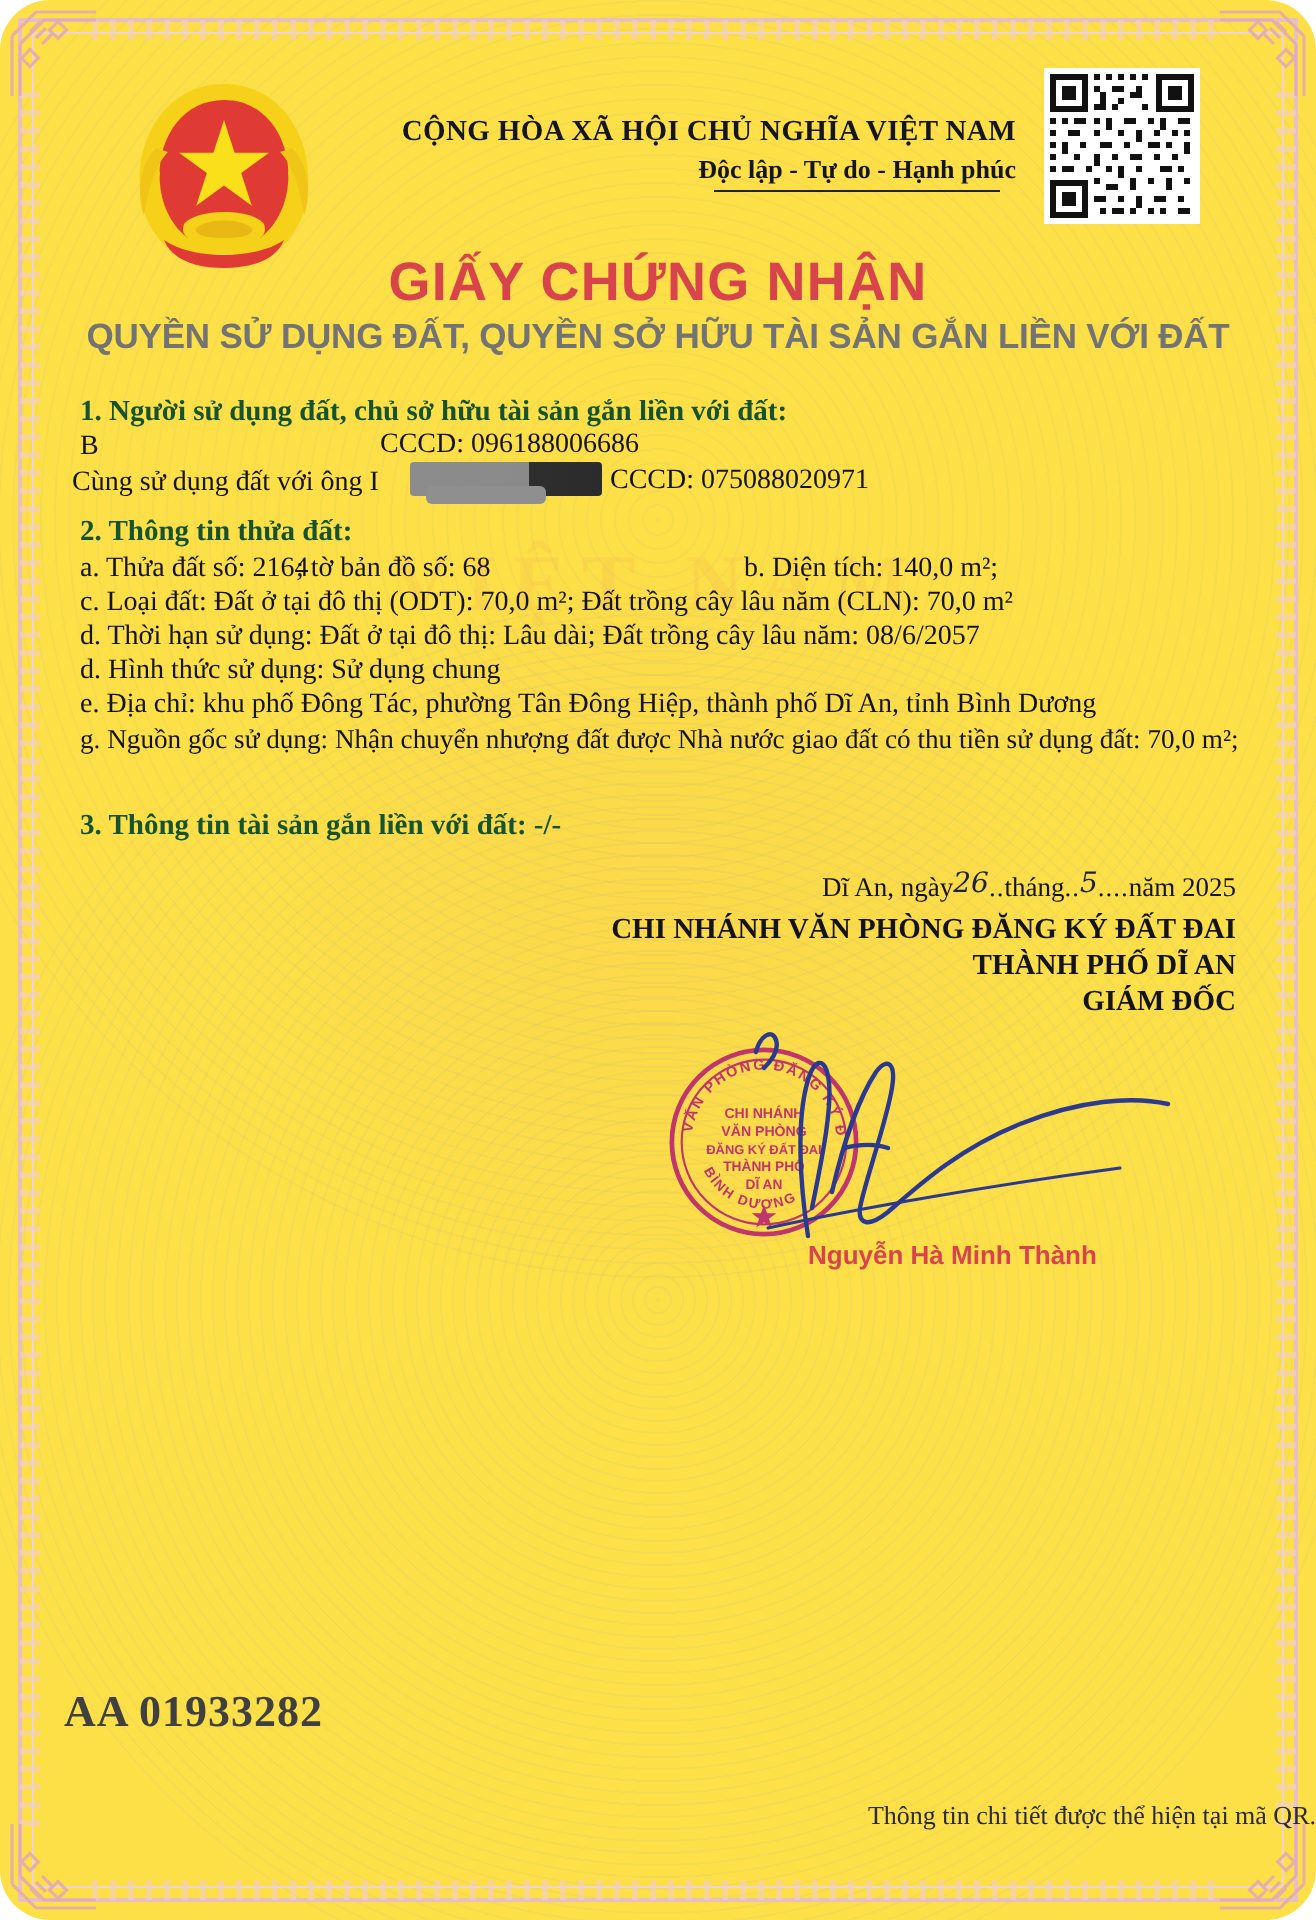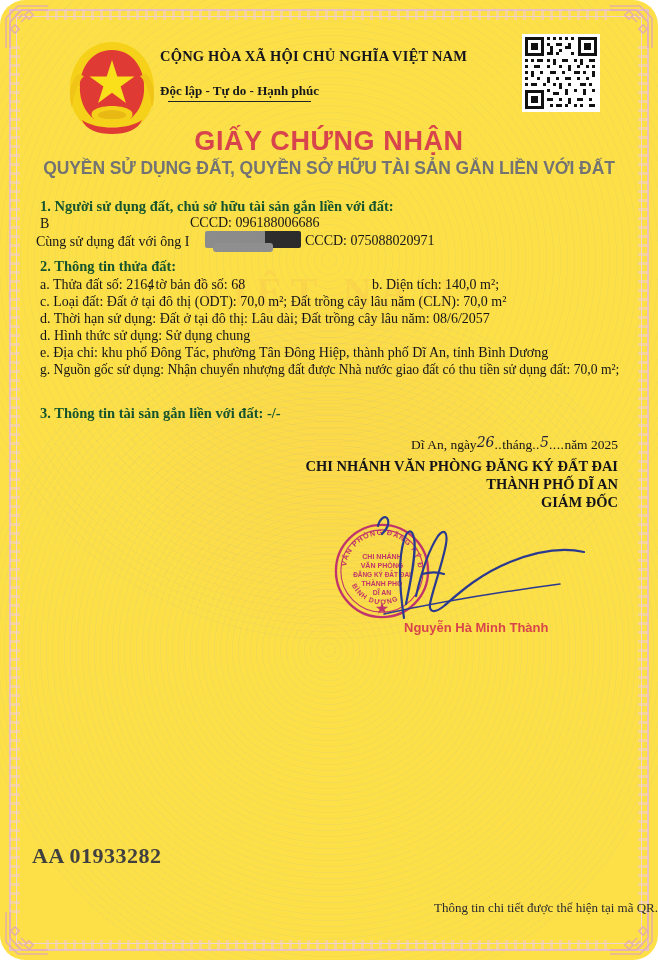--- a/index.html
+++ b/index.html
@@ -78,27 +78,27 @@
   .band-right{top:46px;bottom:46px;right:10px;width:10px;
     background:repeating-linear-gradient(180deg,#f2cdd3 0 3px,transparent 3px 9px);}
 
   
   #content{position:absolute;inset:0;}
 
   
   #header{position:absolute;left:0;right:0;top:28px;height:110px;}
   #emblem{position:absolute;left:58px;top:6px;width:108px;height:104px;}
   #republic-block{
-    position:absolute;left:160px;width:348px;top:20px;text-align:left;
+    position:absolute;left:160px;width:348px;top:30px;text-align:right;
   }
   #republic-line{
     font-size:14.5px;font-weight:bold;letter-spacing:.2px;color:#15151c;
     white-space:nowrap;
   }
-  #motto-wrap{margin-top:18px;display:inline-block;}
+  #motto-wrap{margin-top:2px;display:inline-block;}
   #motto-line{
     font-size:13px;font-weight:bold;color:#15151c;white-space:nowrap;
     padding-bottom:2px;
   }
   #motto-rule{height:1.4px;background:#23232a;margin:0 8px;}
   #qr{position:absolute;right:58px;top:6px;width:78px;height:78px;}
 
   
   #title-main{
     position:absolute;left:0;right:0;top:126px;text-align:center;

